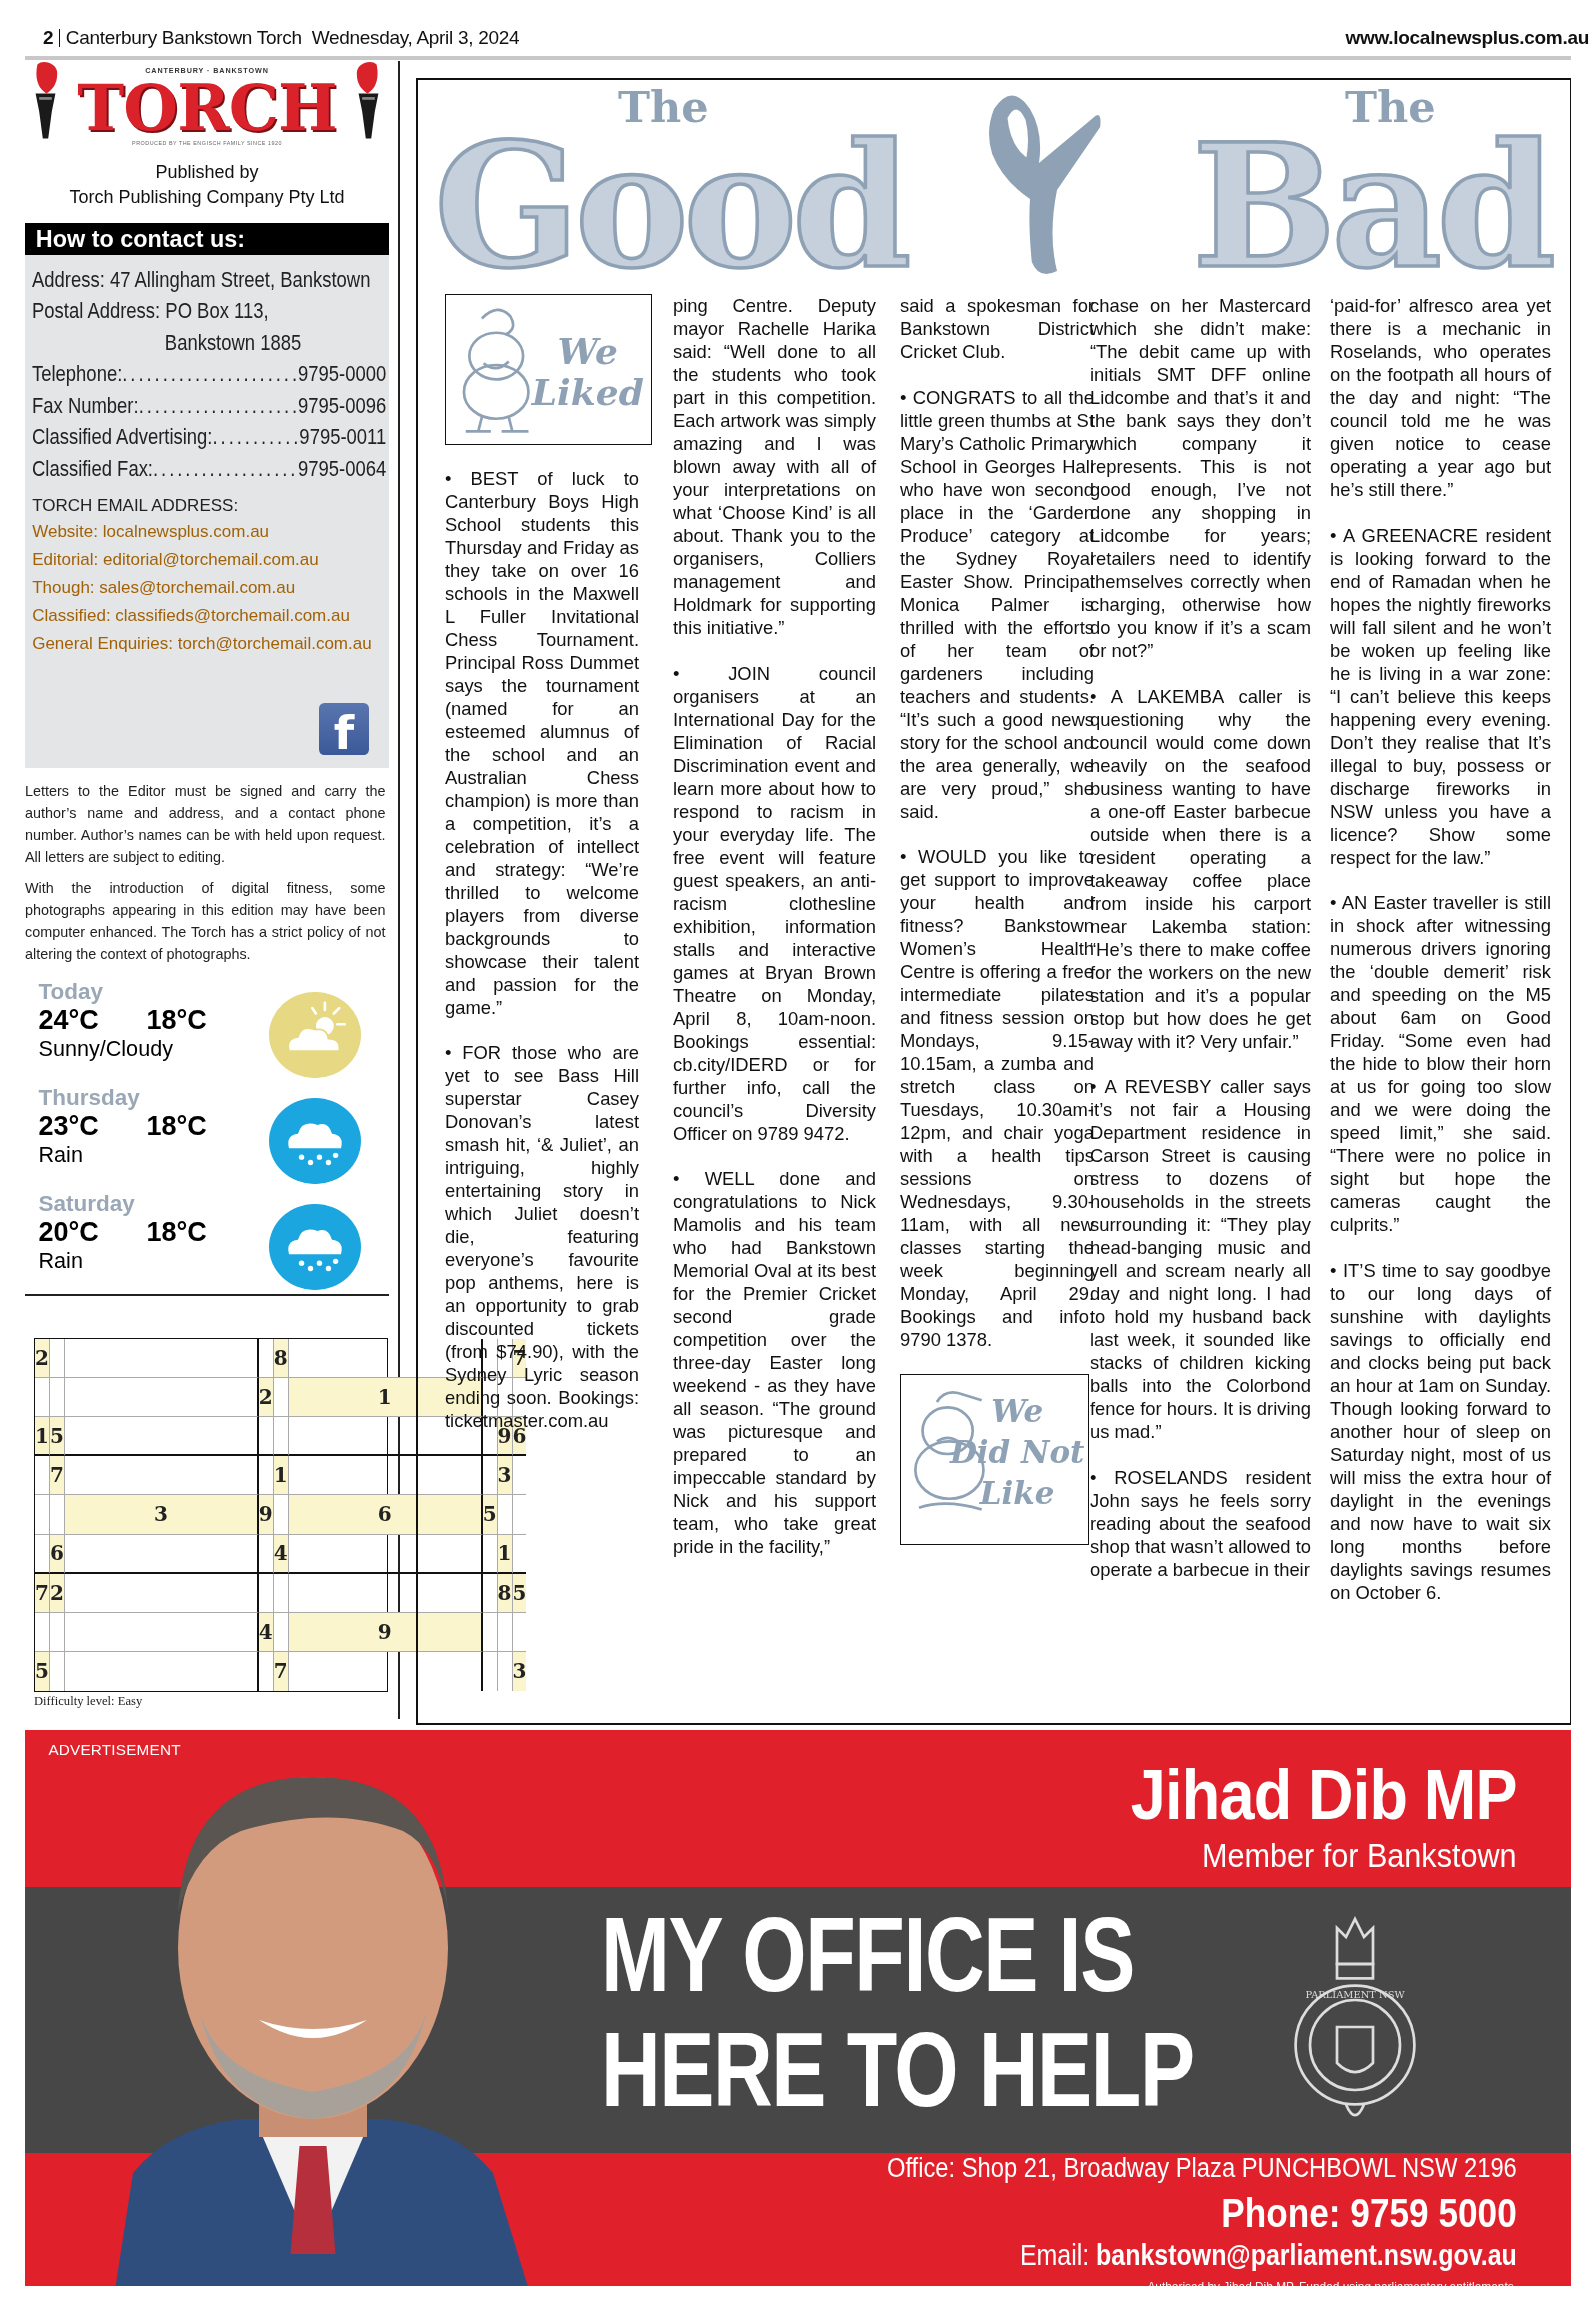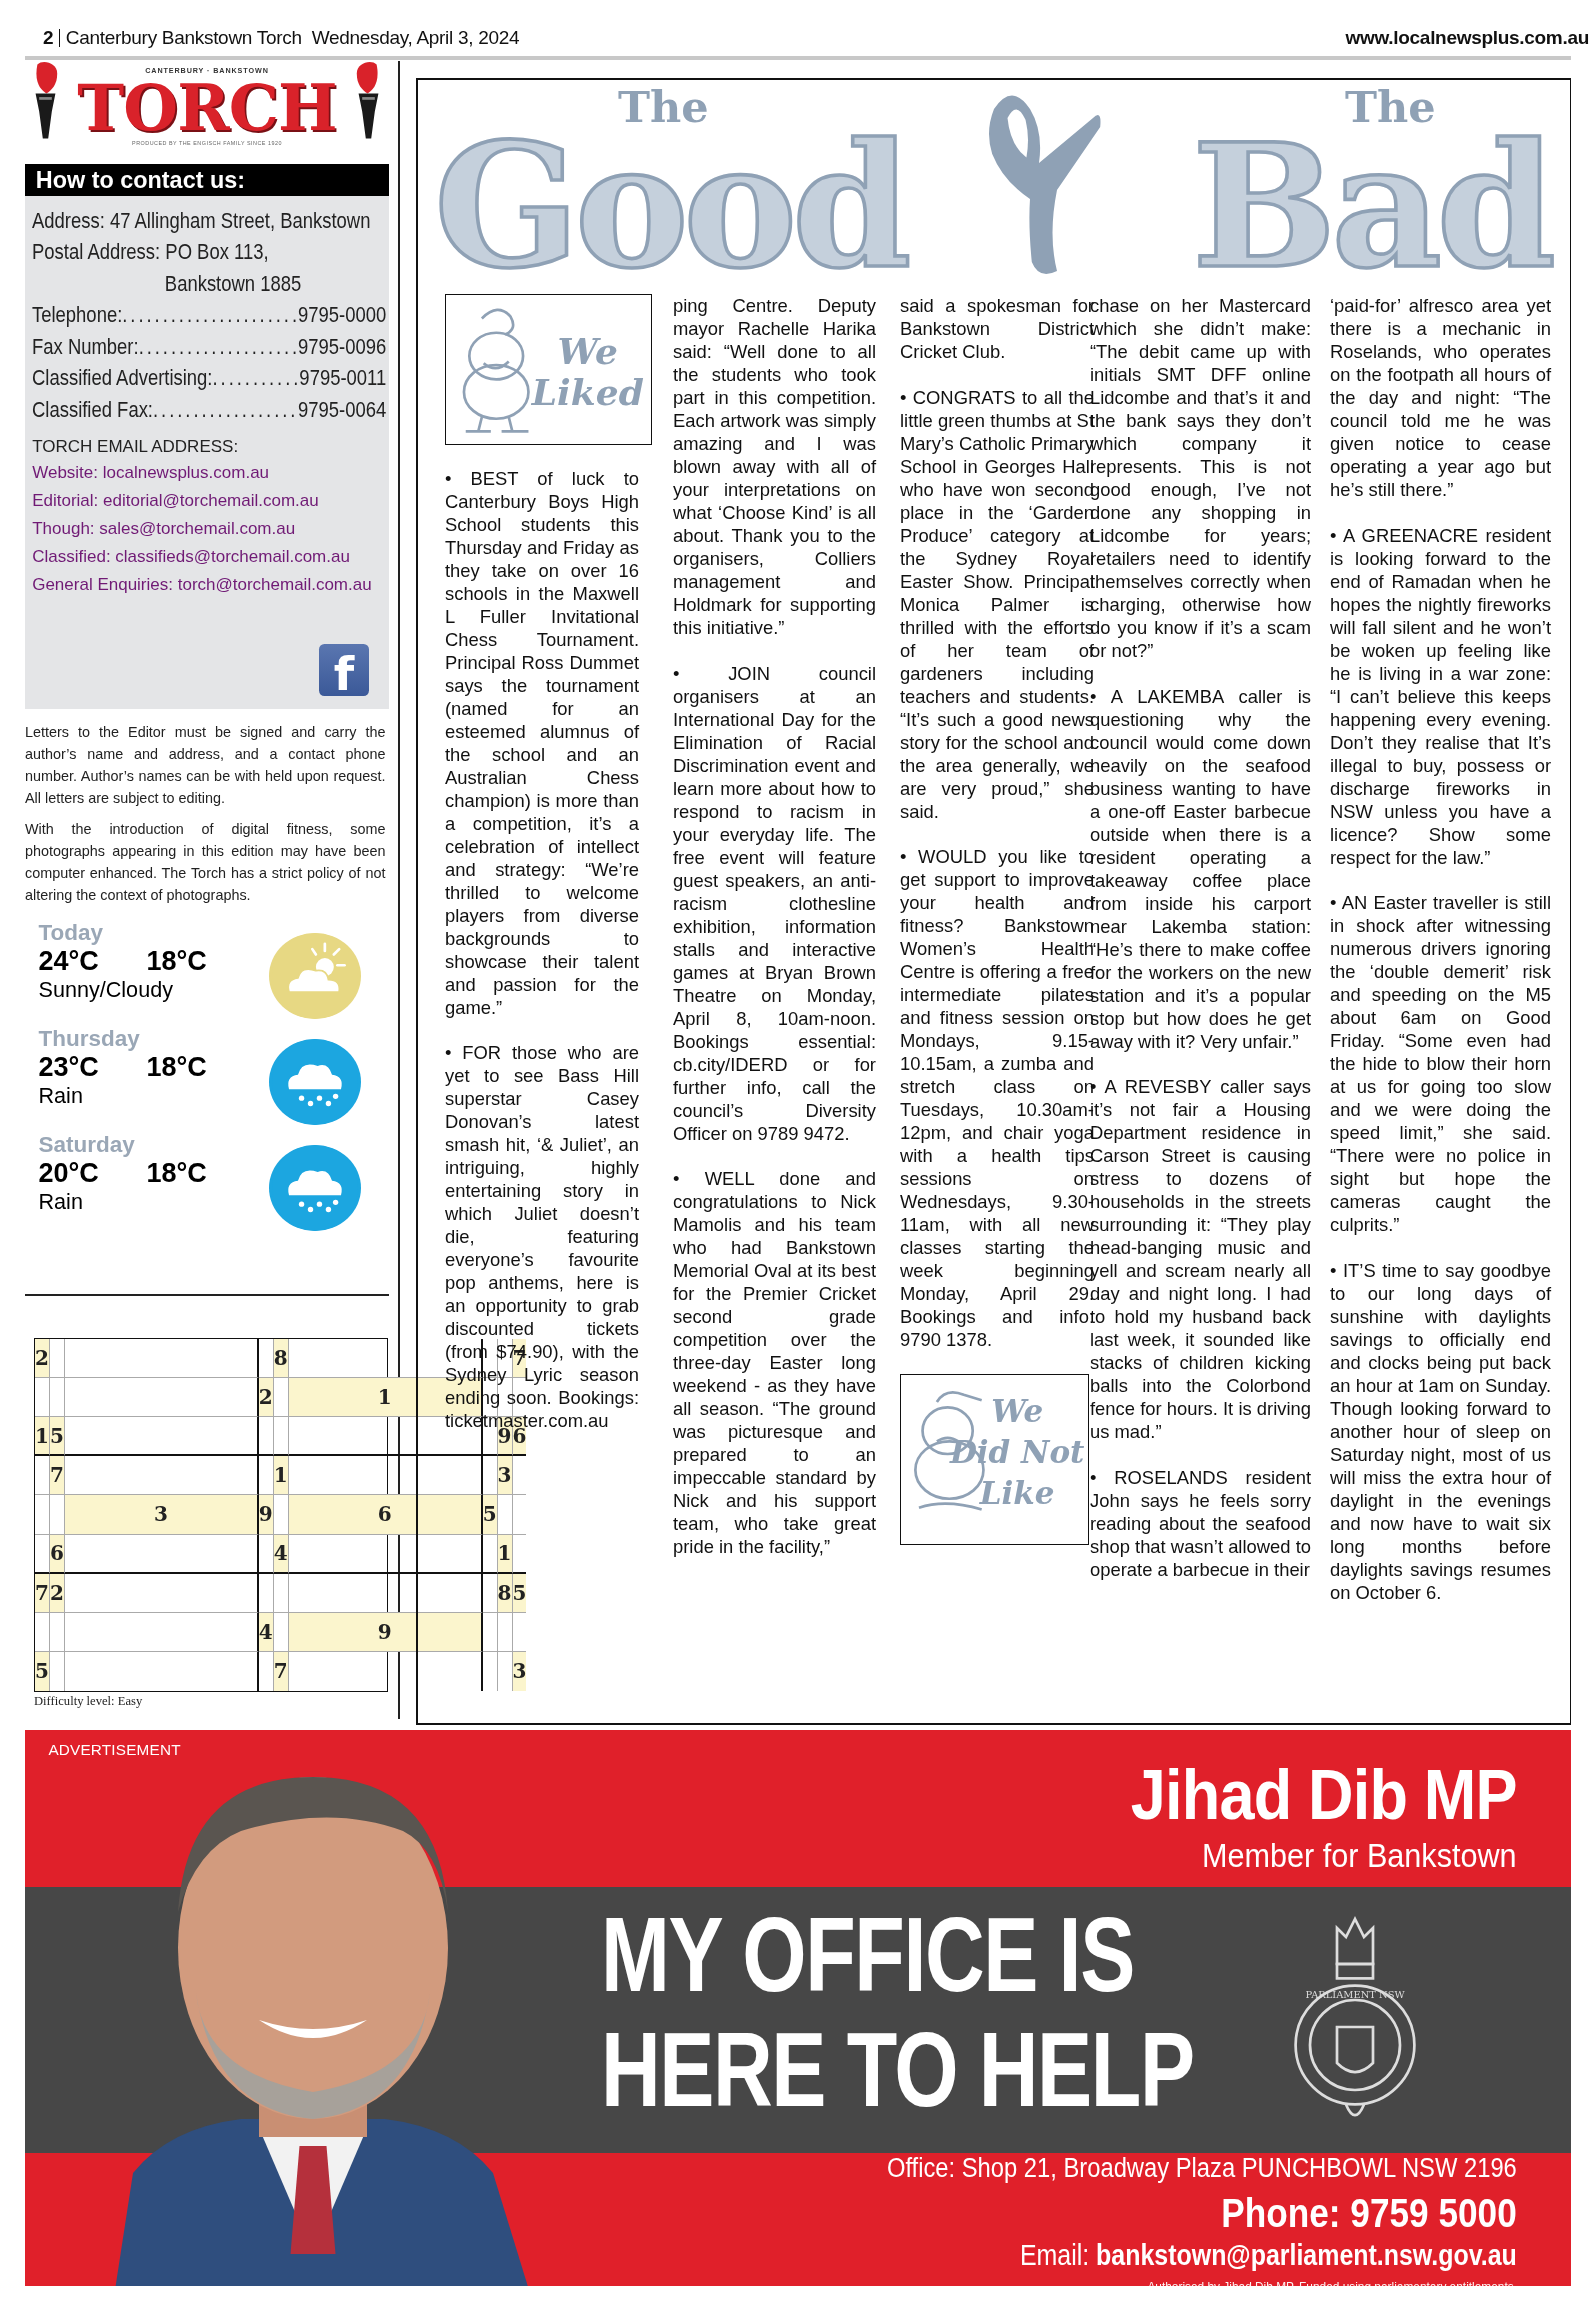--- a/index.html
+++ b/index.html
@@ -30,21 +30,21 @@
 
   .contact-head { margin-top: 12.6px; height: 32px; background: #000; color: #fff; font-size: 23.4px; font-weight: bold; padding-left: 10.8px; line-height: 32px; }
   .contact-box { background: #e4e5e7; padding: 9px 7.2px 12.6px 7.2px; height: 513px; position: relative; }
   .contact-box .line { font-size: 22.5px; line-height: 31.5px; color: #222; transform: scaleX(0.82); transform-origin: left; white-space: nowrap; }
   .contact-box .indent { padding-left: 162px; }
   .contact-box .row { display: flex; font-size: 22.5px; line-height: 31.5px; color: #222; transform: scaleX(0.82); transform-origin: left; width: 432px; }
   .contact-box .row .lbl { white-space: nowrap; }
   .contact-box .row .dots { flex: 1; overflow: hidden; white-space: nowrap; letter-spacing: 3.6px; }
   .contact-box .row .val { white-space: nowrap; }
   .contact-box .email-head { font-size: 17px; line-height: 25px; margin-top: 9px; color: #222; }
-  .contact-box .email { font-size: 17px; line-height: 28px; color: #701a75; white-space: nowrap; }
+  .contact-box .email { font-size: 17px; line-height: 28px; color: #a16207; white-space: nowrap; }
   .fb { position: absolute; right: 20px; bottom: 12.6px; width: 50px; height: 52px; border-radius: 5.4px; background: linear-gradient(#5a76b0, #3b5998); color: #fff; font-weight: bold; font-size: 47px; text-align: center; line-height: 59px; font-family: "DejaVu Sans", sans-serif; overflow: hidden; }
 
   .notes { margin-top: 12.6px; font-size: 14.4px; line-height: 22px; color: #222; text-align: justify; padding-right: 3.6px; }
   .notes p { margin-bottom: 9px; }
 
   .weather { margin-top: 12.6px; padding-left: 13.5px; position: relative; }
   .wx { position: relative; height: 106px; }
   .wx .day { font-size: 22.5px; font-weight: bold; color: #9aa7b6; line-height: 27px; }
   .wx .temps { font-size: 27px; font-weight: bold; line-height: 31px; color: #000; }
   .wx .temps span { display: inline-block; width: 108px; }
@@ -120,20 +120,24 @@
     <div class="sub">CANTERBURY · BANKSTOWN</div>
     <div class="word">TORCH</div>
     <div class="tag">PRODUCED BY THE ENGISCH FAMILY SINCE 1920</div>
     <svg class="torch r" viewBox="0 0 34 92">
       <path d="M26 4 C20 -2 4 2 4 14 C4 26 10 32 16 36 C22 32 30 24 26 4Z" fill="#d9222a"></path>
       <path d="M6 36 L28 36 L24 56 L20 86 L14 86 L10 56Z" fill="#1a1a1a"></path>
       <rect x="10" y="40" width="14" height="3" fill="#888"></rect>
     </svg>
   </div>
 
+  <div class="pubby">
+    <div>Published by</div>
+    <div>Torch Publishing Company Pty Ltd</div>
+  </div>
 
   <div class="contact-head">How to contact us:</div>
   <div class="contact-box">
     <div class="line">Address: 47 Allingham Street, Bankstown</div>
     <div class="line">Postal Address: PO Box 113,</div>
     <div class="line indent">Bankstown 1885</div>
     <div class="row">
         <span class="lbl">Telephone:</span>
         <span class="dots">...........................................</span>
         <span class="val">9795-0000</span>

